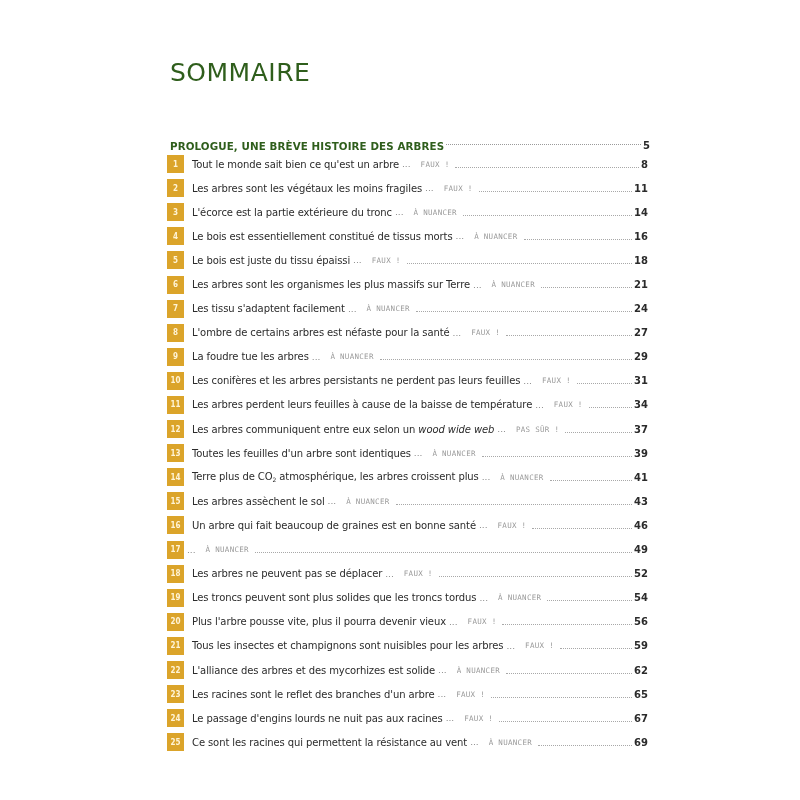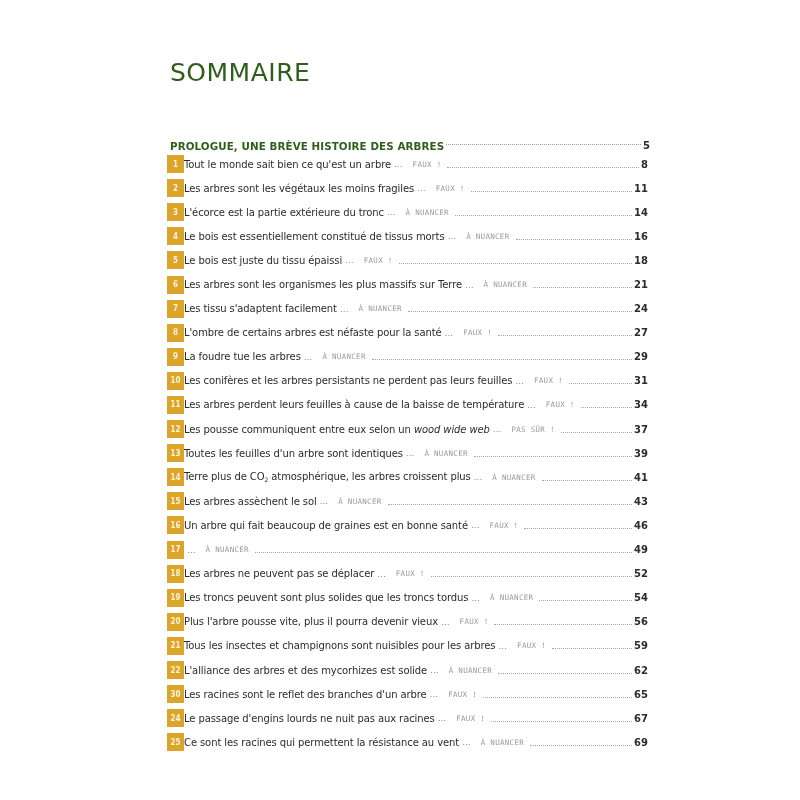--- a/index.html
+++ b/index.html
@@ -10,21 +10,21 @@
            font-weight:normal; font-size:25px; letter-spacing:0.5px; color:#2f5e1c; }
   .prologue { position:absolute; left:170px; top:140px; width:480px; height:16px;
               display:flex; align-items:flex-start; }
   .prologue .ptext { font-weight:bold; font-size:10.3px; color:#2f5e1c; white-space:nowrap; letter-spacing:0.1px; }
   .prologue .lead { flex:1; border-bottom:1px dotted #9a9a9a; margin:0 2px 3px 2px; height:1px; }
   .prologue .pnum { font-size:10px; color:#2a2a2a; font-weight:bold; }
   .entries { position:absolute; left:167px; top:152px; width:481px; }
   .entry { position:relative; height:24.1px; display:flex; align-items:center; }
   .badge { width:17px; height:18px; background:#dba42a; color:#fff4d6; font-size:8px; font-weight:bold;
            display:flex; align-items:center; justify-content:center; flex:0 0 17px; font-family:"DejaVu Sans Condensed","DejaVu Sans", sans-serif; }
-  .etext { margin-left:0; font-size:10px; white-space:nowrap; color:#2b2b2b; letter-spacing:-0.1px; }
+  .etext { margin-left:8px; font-size:10px; white-space:nowrap; color:#2b2b2b; letter-spacing:-0.1px; }
   .etext i { font-style:italic; }
   .ellip { font-size:9px; color:#888; margin-left:3px; white-space:nowrap; }
   .verdict { font-family:"DejaVu Sans Mono", monospace; font-size:7.5px; color:#9a9a9a; margin-left:10px; white-space:nowrap; letter-spacing:0.3px; }
   .lead { flex:1; border-bottom:1px dotted #a8a8a8; margin:0 2px 0 6px; height:0; position:relative; top:3px; }
   .pnum { font-size:10px; font-weight:bold; color:#2b2b2b; white-space:nowrap; }
   sub { font-size:6px; vertical-align:-2px; }
 </style>
 </head>
 <body>
 
@@ -121,21 +121,21 @@
       <div class="entry">
         <span class="badge">11</span>
         <span class="etext"><span>Les arbres perdent leurs feuilles à cause de la baisse de température</span></span>
         <span class="ellip">...</span>
         <span class="verdict">FAUX !</span>
         <span class="lead"></span>
         <span class="pnum">34</span>
       </div>
       <div class="entry">
         <span class="badge">12</span>
-        <span class="etext"><span>Les pousse communiquent entre eux selon un</span> <i>wood wide web</i></span>
+        <span class="etext"><span>Les arbres communiquent entre eux selon un</span> <i>wood wide web</i></span>
         <span class="ellip">...</span>
         <span class="verdict">PAS SÛR !</span>
         <span class="lead"></span>
         <span class="pnum">37</span>
       </div>
       <div class="entry">
         <span class="badge">13</span>
         <span class="etext"><span>Toutes les feuilles d'un arbre sont identiques</span></span>
         <span class="ellip">...</span>
         <span class="verdict">À NUANCER</span>
@@ -207,21 +207,21 @@
       </div>
       <div class="entry">
         <span class="badge">22</span>
         <span class="etext"><span>L'alliance des arbres et des mycorhizes est solide</span></span>
         <span class="ellip">...</span>
         <span class="verdict">À NUANCER</span>
         <span class="lead"></span>
         <span class="pnum">62</span>
       </div>
       <div class="entry">
-        <span class="badge">30</span>
+        <span class="badge">23</span>
         <span class="etext"><span>Les racines sont le reflet des branches d'un arbre</span></span>
         <span class="ellip">...</span>
         <span class="verdict">FAUX !</span>
         <span class="lead"></span>
         <span class="pnum">65</span>
       </div>
       <div class="entry">
         <span class="badge">24</span>
         <span class="etext"><span>Le passage d'engins lourds ne nuit pas aux racines</span></span>
         <span class="ellip">...</span>

